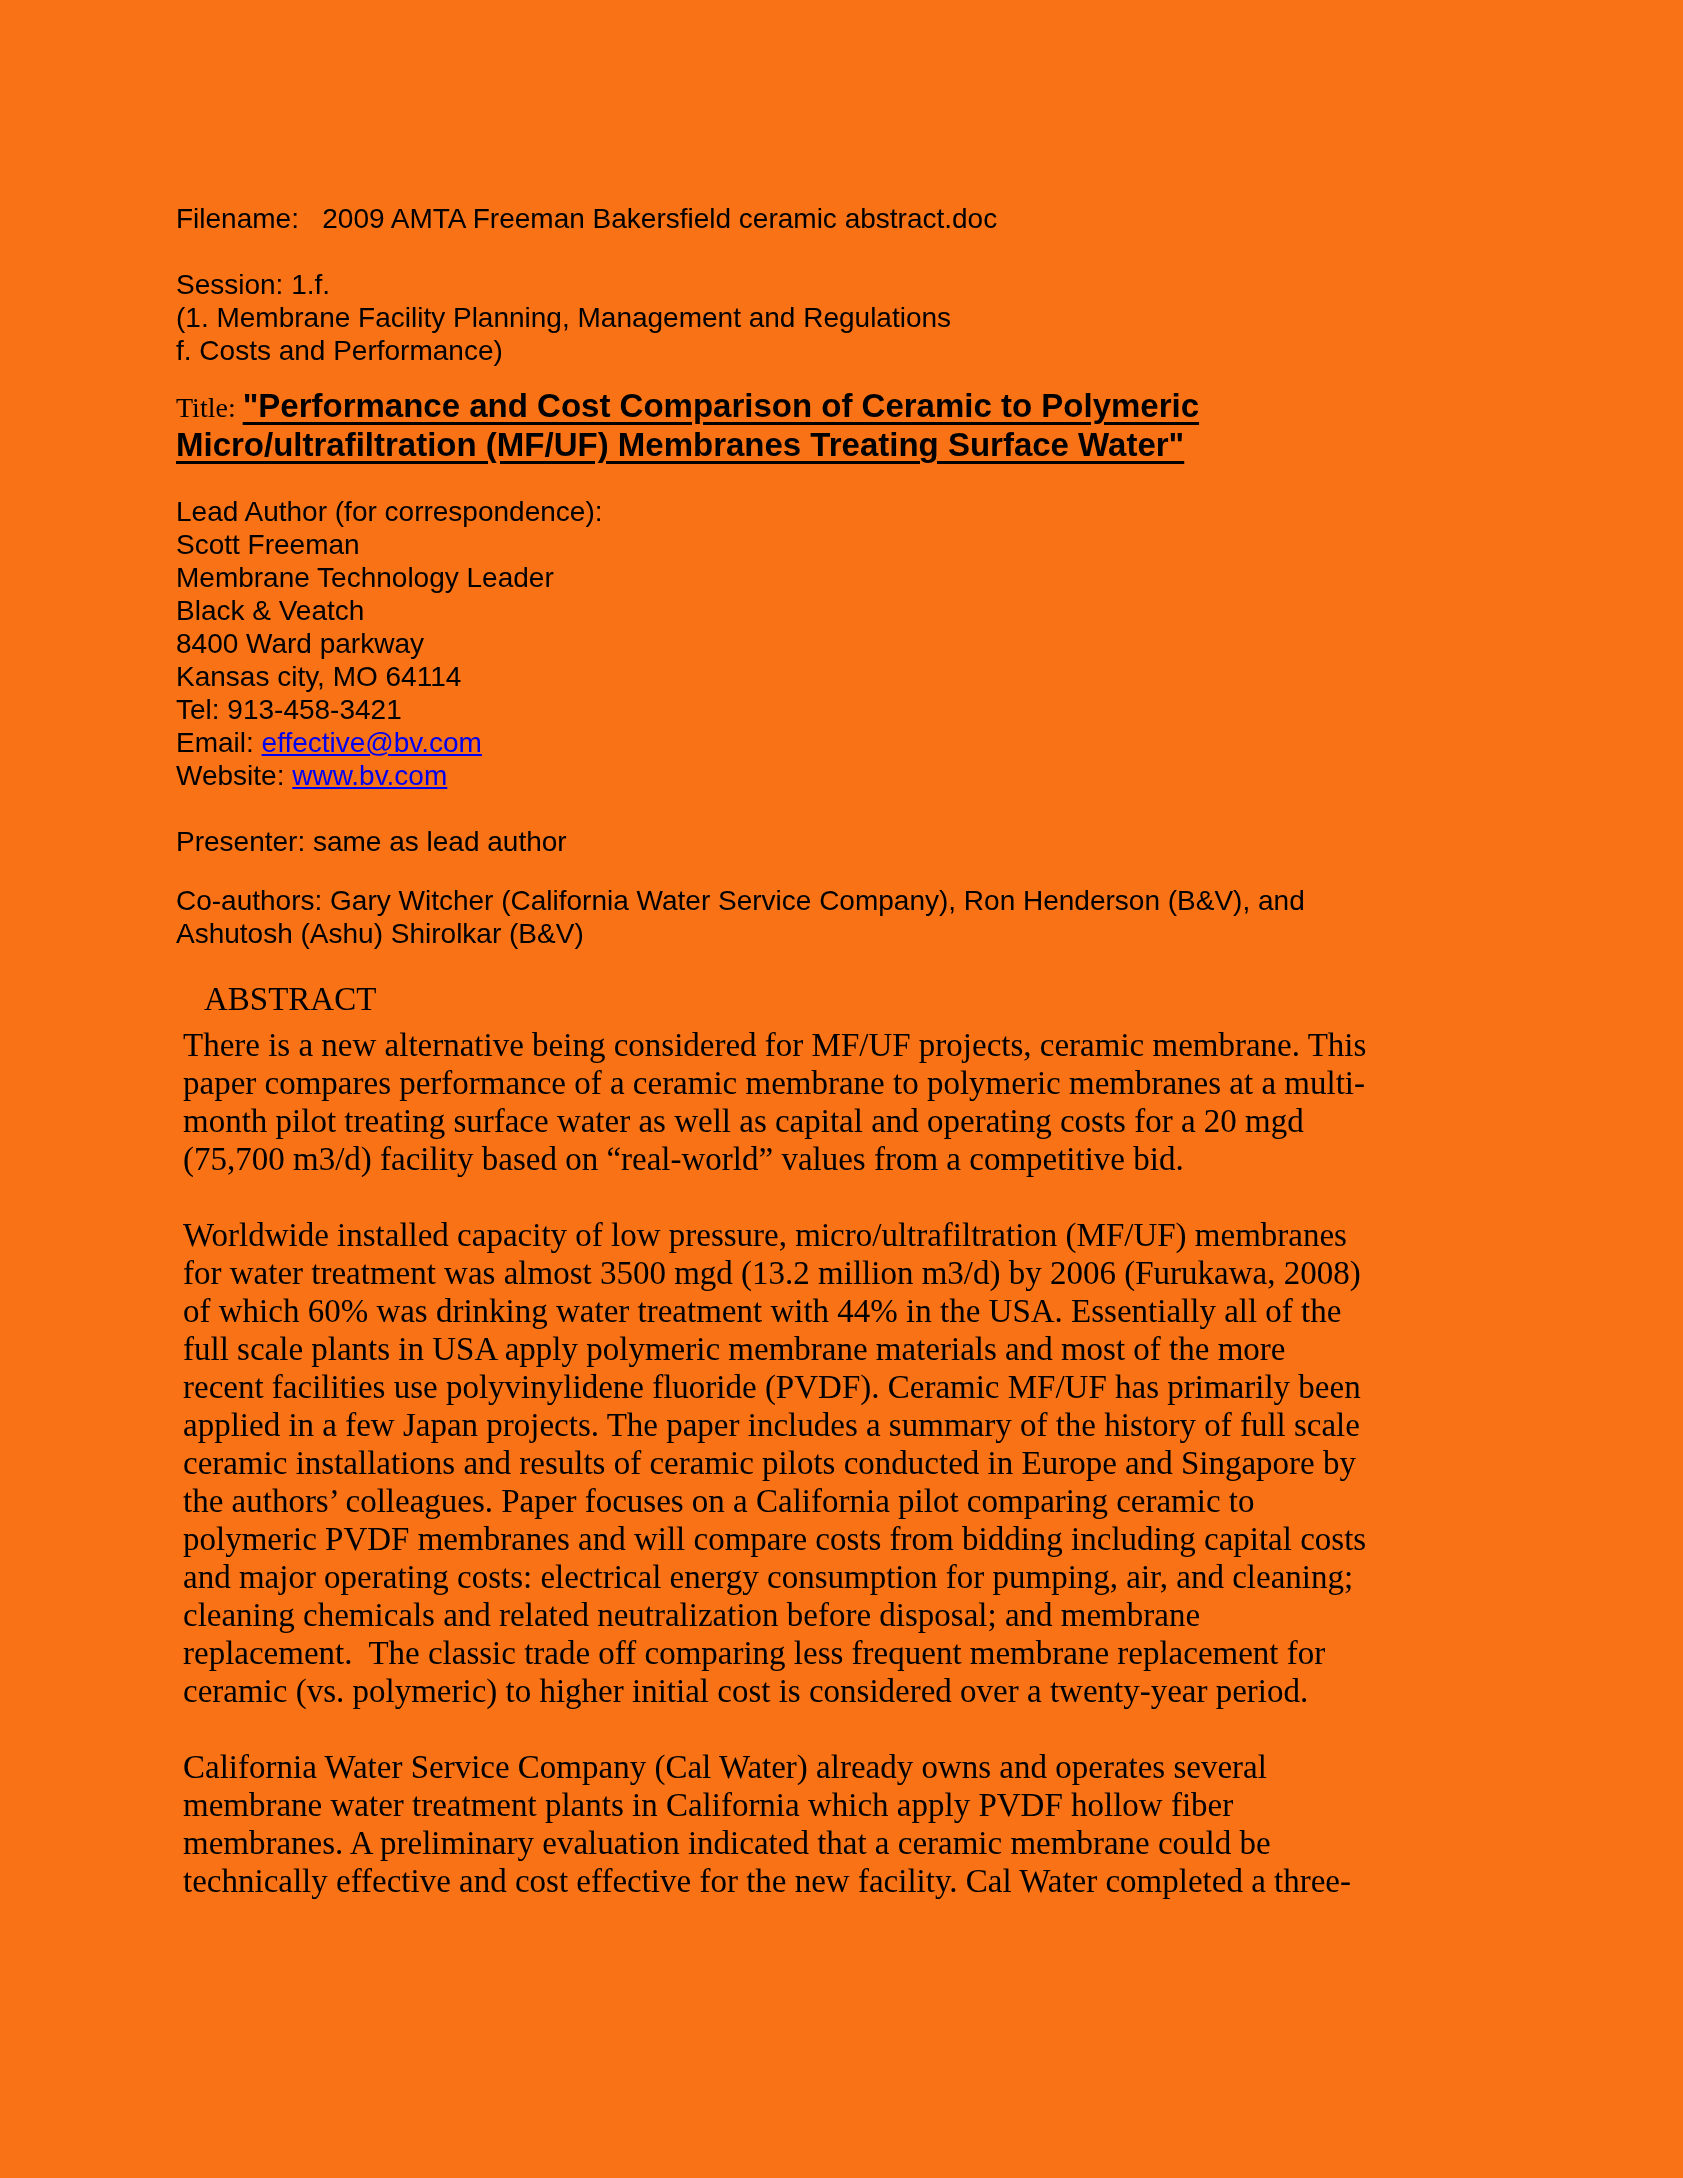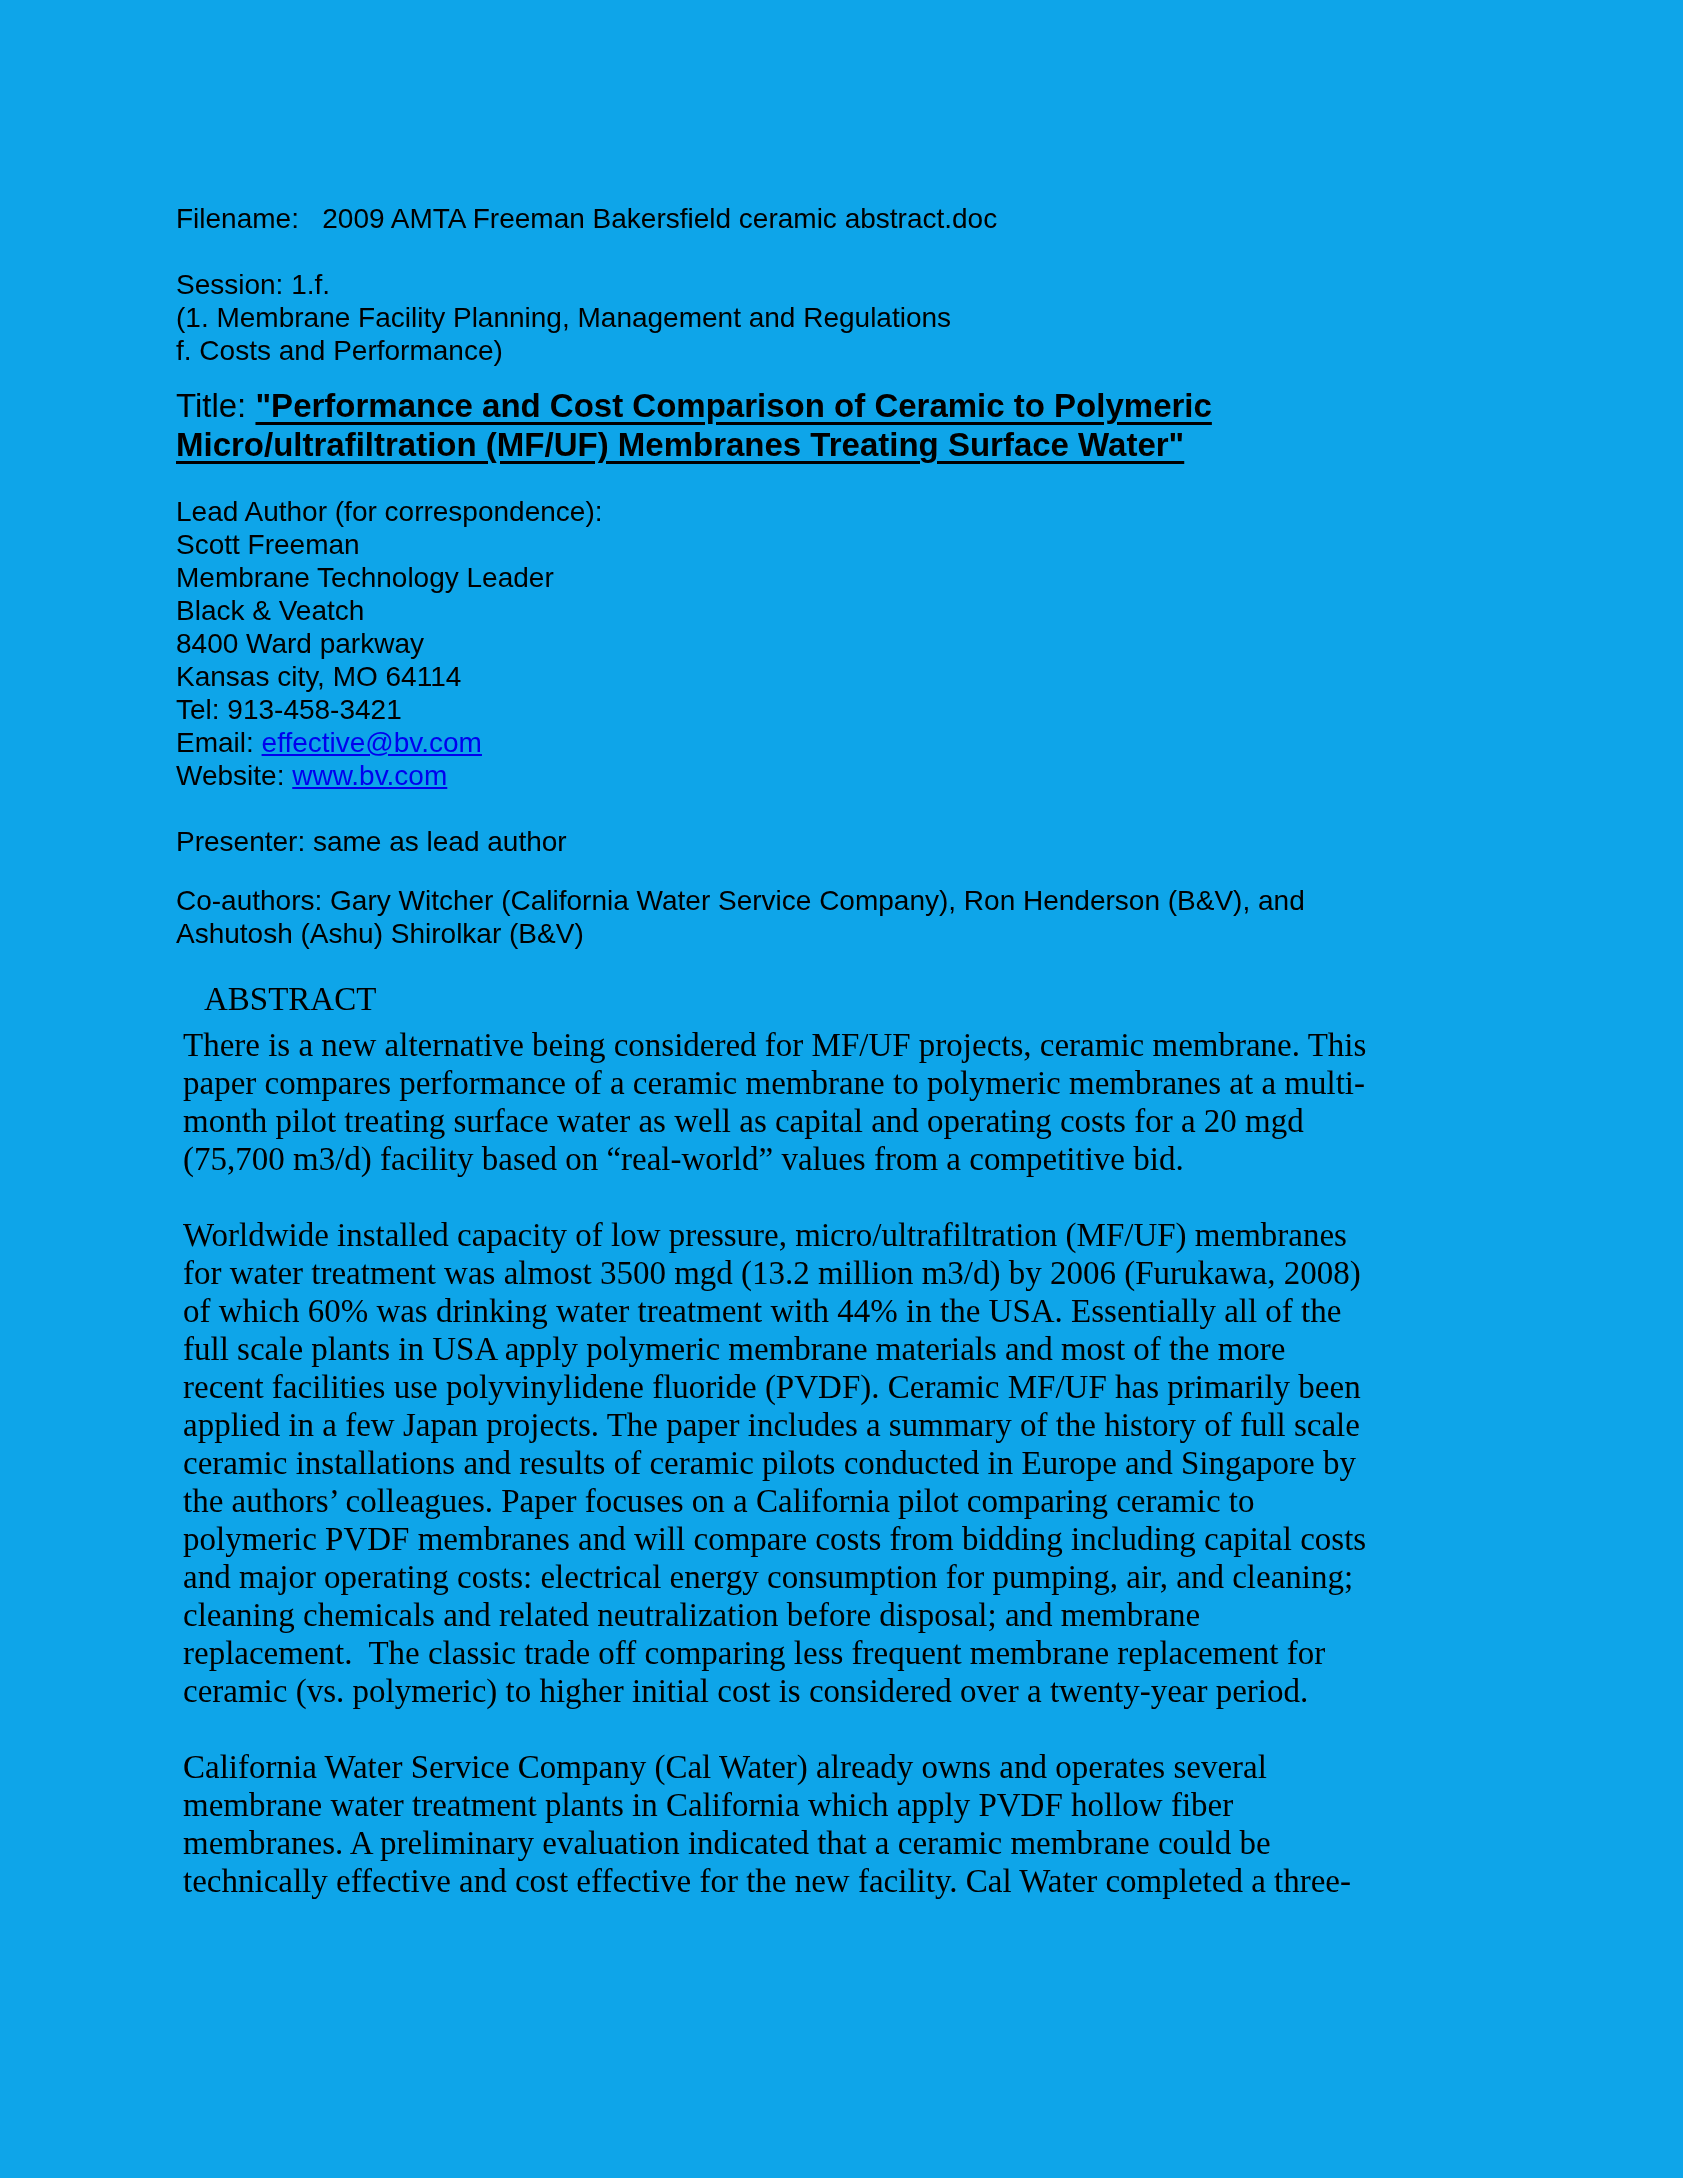--- a/index.html
+++ b/index.html
@@ -7,41 +7,41 @@
   body {
     width: 1683px;
     height: 2178px;
     position: relative;
     font-family: "Liberation Sans", sans-serif;
     color: #000000;
   }
   .page {
     width: 1683px;
     height: 2178px;
-    background: #0ea5e9;
+    background: #f97316;
     padding: 202px 119px 0 176px;
     overflow: hidden;
   }
   .sans {
     font-family: "Liberation Sans", sans-serif;
     font-size: 28px;
     line-height: 33px;
     white-space: pre-wrap;
   }
   .serif {
     font-family: "Liberation Serif", serif;
     font-size: 33px;
     line-height: 38px;
     white-space: pre-wrap;
   }
   .filename-line   { margin-bottom: 33px; }
   .submitted-line  { margin-bottom: 33px; }
   .session-block   { margin-bottom: 20px; }
   .title-line      { margin-bottom: 30px; line-height: 37px; }
-  .title-label     { font-size: 33px; }
+  .title-label     { font-size: 28px; font-family: Liberation Serif, serif; }
   .title-text {
     font-weight: bold;
     font-size: 33px;
     text-decoration: underline;
     text-decoration-thickness: 3px;
     text-underline-offset: 5px;
     white-space: pre-line;
   }
   .author-block    { margin-bottom: 0; }
   .email-line      { margin-bottom: 0; }

